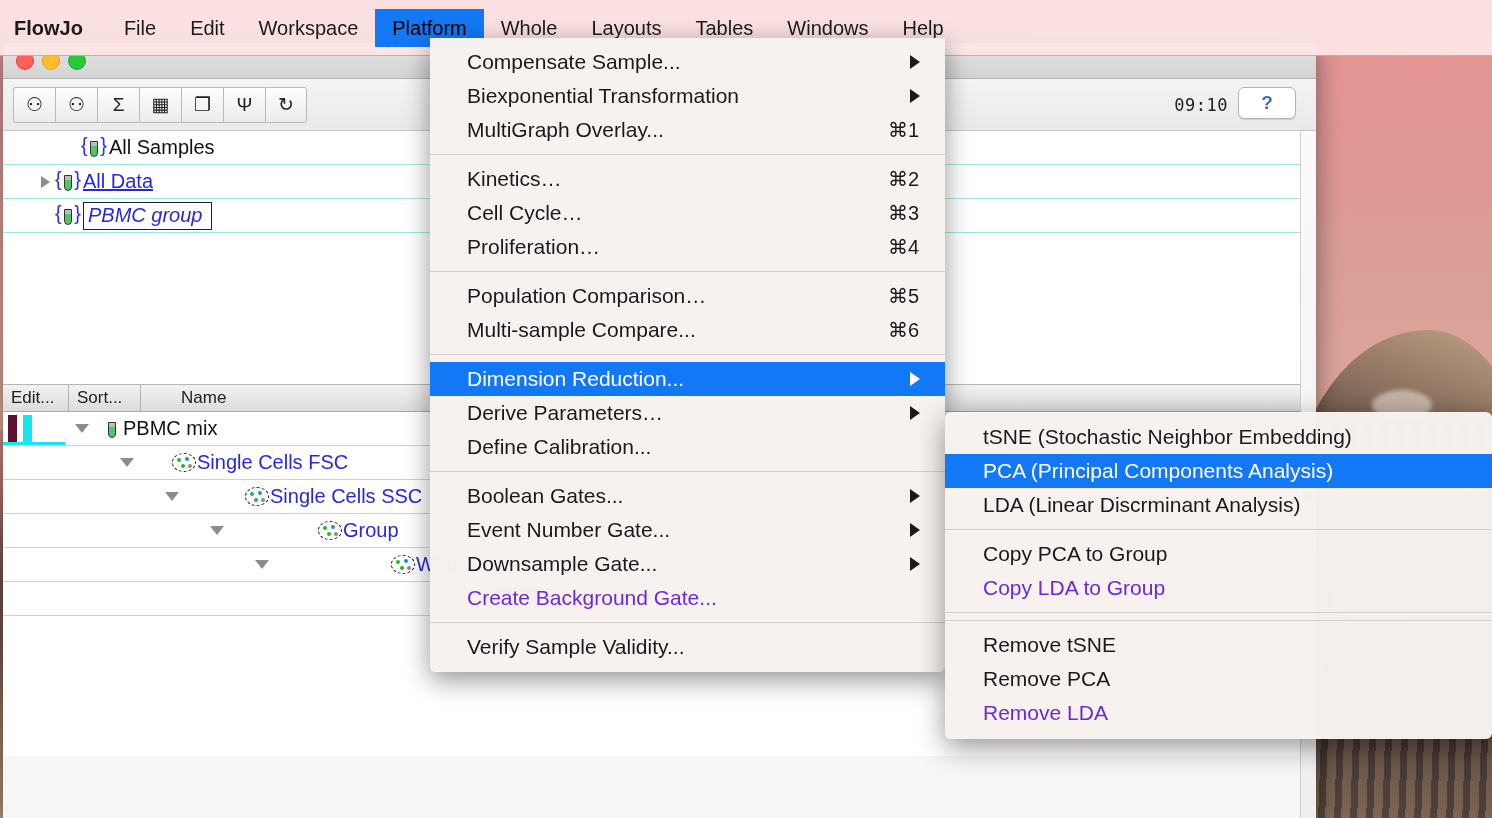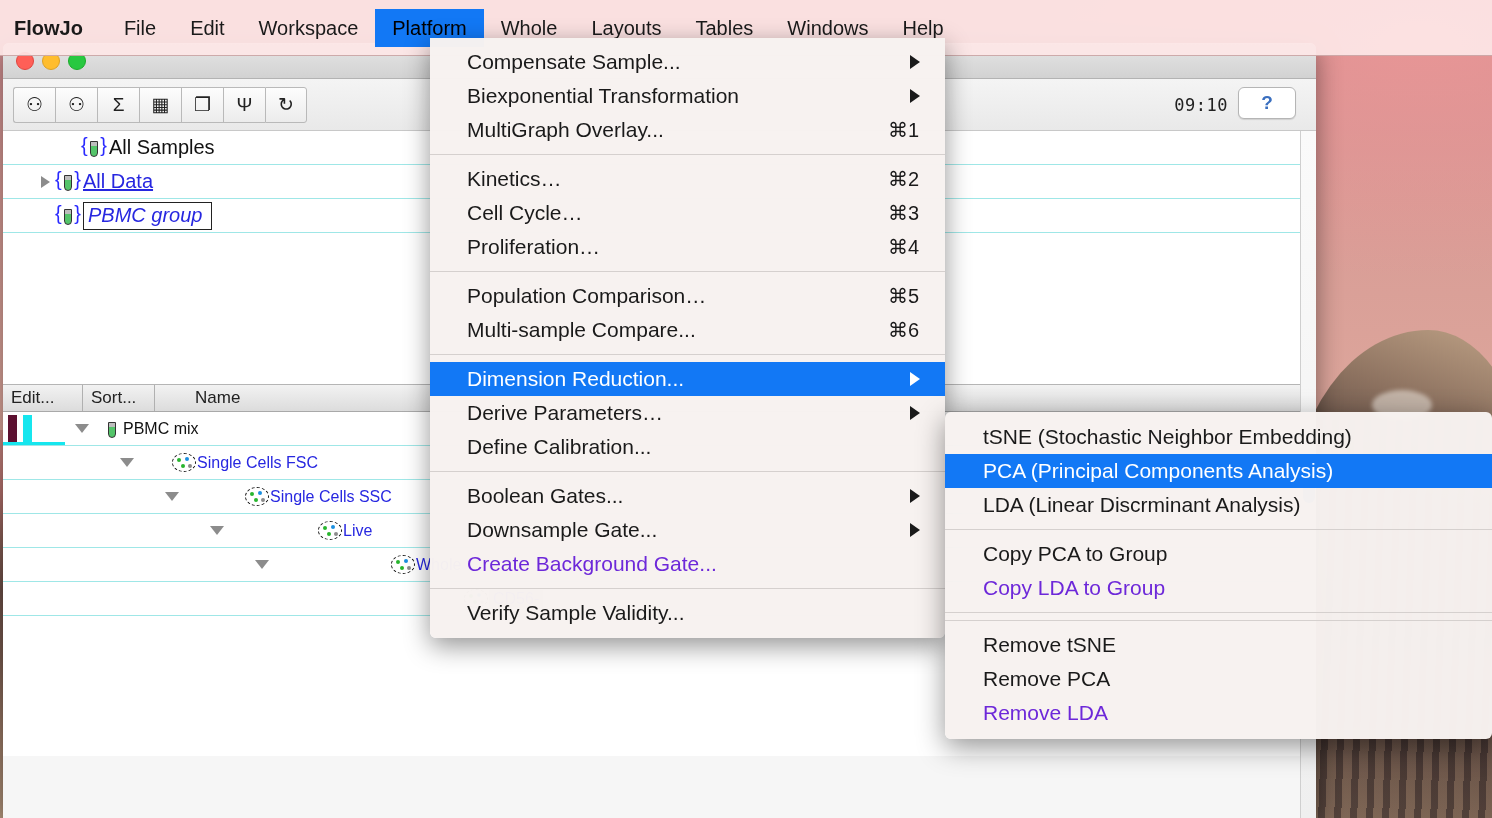--- a/index.html
+++ b/index.html
@@ -161,21 +161,21 @@
   #tablehdr{
     height:28px; display:flex; align-items:stretch;
     background:linear-gradient(180deg,#f2f2f2 0%,#dcdcdc 100%);
     border-top:1px solid #b5b5b5; border-bottom:1px solid #a9a9a9;
     font-size:17px;
   }
   .th{
     display:flex; align-items:center; padding:0 8px;
     border-right:1px solid #b0b0b0; color:#222;
   }
-  .th.c0{ width:80px; }
+  .th.c0{ width:66px; }
   .th.c1{ width:72px; }
   .th.c2{ flex:1; padding-left:40px; }
 
   .srow{
     height:34px; display:flex; align-items:center;
     border-bottom:1px solid #9fe7e7;
     background:#fff; font-size:20px; position:relative;
   }
   .colorbars{ width:62px; height:100%; position:relative; }
   .cb{ position:absolute; top:3px; width:9px; height:27px; }
@@ -191,21 +191,21 @@
     display:inline-block; width:24px; height:19px; flex:none;
     border:1.6px solid #1a1a1a; border-radius:50%;
     background:#fff; position:relative; margin-right:1px;
     border-style:dashed; border-width:1.6px;
   }
   .pop i{ position:absolute; width:4px; height:4px; background:#27b52e; border-radius:50%; }
   .pop i:nth-child(1){ left:4px; top:4px; }
   .pop i:nth-child(2){ left:12px; top:3px; background:#1b8fe0; }
   .pop i:nth-child(3){ left:8px; top:10px; }
   .pop i:nth-child(4){ left:15px; top:10px; background:#8b8b8b; }
-  .slabel{ color:#2727e0; font-size:16px; }
+  .slabel{ color:#2727e0; font-size:20px; }
   .slabel.black{ color:#111; }
   .slabel.sel{ background:#c2c2c2; padding:0 4px; }
   .tube.sm{ width:18px; }
   .tube.sm .body{ left:5px; }
   #bottomblank{ background:#fff; flex:1; }
 
   
   #vscroll{
     position:absolute; right:0; top:88px; width:16px; bottom:0;
     background:linear-gradient(180deg,#fafafa,#efefef);
@@ -376,21 +376,21 @@
         <div style="width: 34px; display: flex; align-items: center; justify-content: center;">
           <div class="dtri" style="margin-right: 0px;"></div>
         </div>
         <div style="flex: 1 1 0%; display: flex; align-items: center; justify-content: flex-start; padding-left: 84px;">
           <span class="pop">
             <i></i>
             <i></i>
             <i></i>
             <i></i>
           </span>
-          <span class="slabel">Live</span>
+          <span class="slabel">Group</span>
         </div>
       </div>
       <div class="srow">
         <div class="colorbars"></div>
         <div style="width: 180px;"></div>
         <div style="width: 34px; display: flex; align-items: center; justify-content: center;">
           <div class="dtri" style="margin-right: 0px;"></div>
         </div>
         <div style="flex: 1 1 0%; display: flex; align-items: center; justify-content: flex-start; padding-left: 112px;">
           <span class="pop">
@@ -483,20 +483,24 @@
     </div>
     <div class="mi">
       <span>Define Calibration...</span>
     </div>
     <div class="sep"></div>
     <div class="mi">
       <span>Boolean Gates...</span>
       <span class="arr"></span>
     </div>
     <div class="mi">
+      <span>Event Number Gate...</span>
+      <span class="arr"></span>
+    </div>
+    <div class="mi">
       <span>Downsample Gate...</span>
       <span class="arr"></span>
     </div>
     <div class="mi dis">
       <span>Create Background Gate...</span>
     </div>
     <div class="sep"></div>
     <div class="mi">
       <span>Verify Sample Validity...</span>
     </div>

